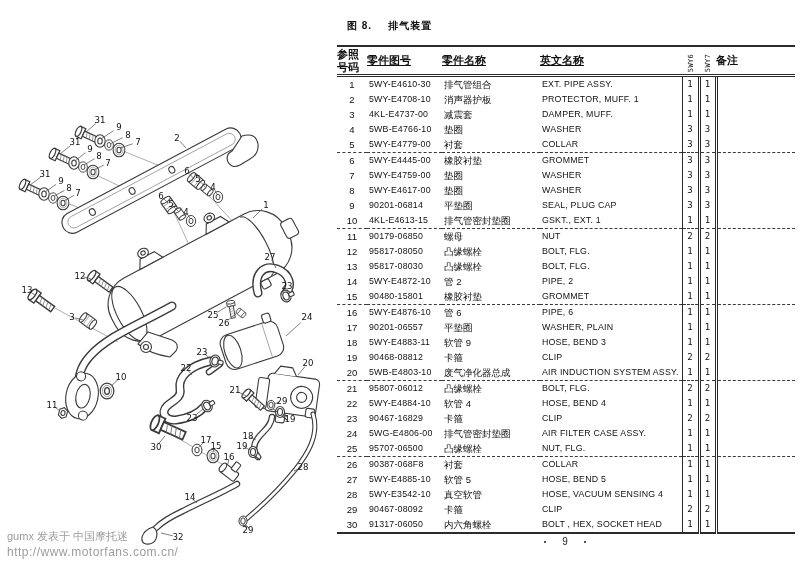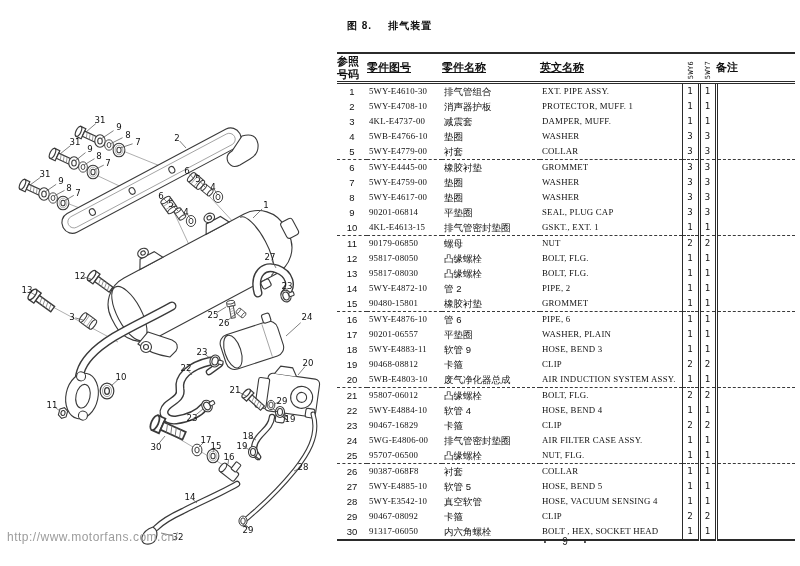--- a/index.html
+++ b/index.html
@@ -17,34 +17,34 @@
   .t6i{stroke:#fff;stroke-width:4;fill:none;stroke-linecap:round;stroke-linejoin:round;}
   .t5o{stroke:#3a3a3a;stroke-width:5;fill:none;stroke-linecap:round;stroke-linejoin:round;}
   .t5i{stroke:#fff;stroke-width:2.8;fill:none;stroke-linecap:round;stroke-linejoin:round;}
   .callout-txt{font-family:"DejaVu Sans",sans-serif;font-size:8.6px;fill:#111;}
   .leader{stroke:#555;stroke-width:.75;fill:none;}
   
   .fig-title{position:absolute;left:347px;top:19px;font-size:10px;font-weight:bold;
              letter-spacing:1px;color:#111;}
   .fig-title .gap{display:inline-block;width:16px;}
   
-  table.parts{position:absolute;left:337px;top:52px;width:458px;border-collapse:collapse;
+  table.parts{position:absolute;left:337px;top:45px;width:458px;border-collapse:collapse;
               table-layout:fixed;}
   table.parts th{border-top:2px solid #2b2b2b;border-bottom:3px double #2b2b2b;
                  padding:0;height:27px;font-size:11px;color:#111;vertical-align:middle;}
   th.h-ref{font-size:7.5px;font-weight:bold;line-height:1.15;text-align:left;padding-left:2px;}
   th.h-l{text-align:left;padding-left:3px;text-decoration:underline;}
   th.h-q{width:17px;}
   th.h-q .vert{display:inline-block;transform:rotate(-90deg);font-size:7px;font-weight:normal;
                font-family:"DejaVu Sans Mono",monospace;white-space:nowrap;letter-spacing:.4px;}
   th.h-rm{text-align:left;}
   td{height:15px;padding:0 2px;font-size:9.5px;line-height:1;white-space:nowrap;
      overflow:hidden;color:#111;}
   td.c{text-align:center;}
-  td.mono{font-family:Liberation Serif, serif;font-size:8.8px;letter-spacing:.2px;}
+  td.mono{font-family:Liberation Sans, sans-serif;font-size:8.8px;letter-spacing:.2px;}
   td.q1{border-left:1.2px solid #2b2b2b;border-right:3px double #2b2b2b;text-align:center;
         font-family:"DejaVu Sans Mono",monospace;font-size:9px;}
   td.q2{border-right:3px double #2b2b2b;text-align:center;
         font-family:"DejaVu Sans Mono",monospace;font-size:9px;}
   tr.grp td{border-bottom:1.2px dashed #3a3a3a;}
   tr.last td{border-bottom:2px solid #2b2b2b;}
   
   .pageno{position:absolute;left:337px;top:536px;width:458px;text-align:center;
           font-size:10px;color:#222;letter-spacing:2px;}
   .pageno .dot{font-size:7px;vertical-align:1px;padding:0 14px;}
@@ -653,16 +653,17 @@
           <td></td>
         </tr>
       </tbody>
   </table>
 
   <div class="pageno">
     <span class="dot">•</span><span>9</span><span class="dot">•</span>
   </div>
 
   <div class="footer">
+    <div>gumx 发表于 中国摩托迷</div>
     <div class="url">http://www.motorfans.com.cn/</div>
   </div>
 
 </div>
 
 </body></html>

